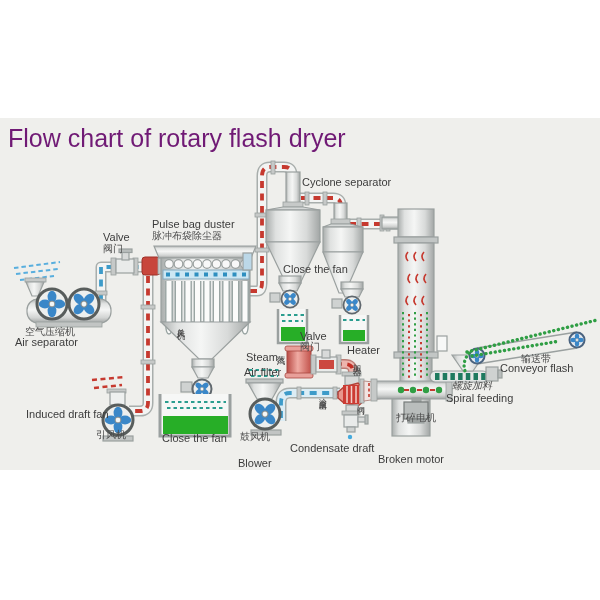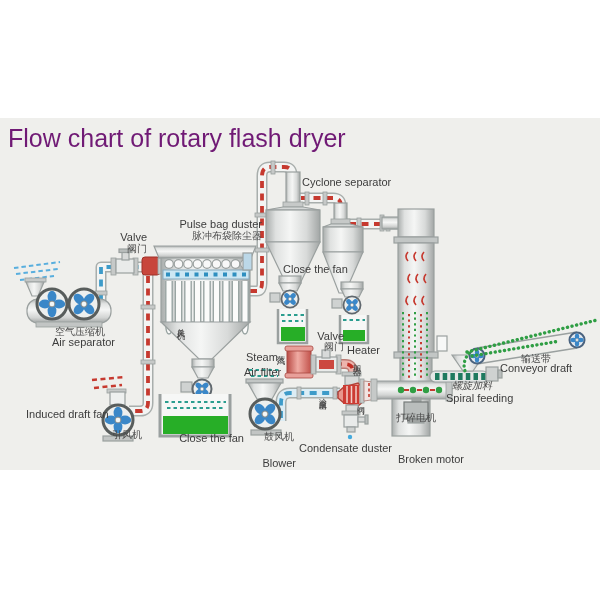--- a/index.html
+++ b/index.html
@@ -3,21 +3,21 @@
 <meta charset="utf-8">
 <style>
   html,body{margin:0;padding:0;background:#ffffff;}
   #page{position:relative;width:600px;height:600px;background:#ffffff;overflow:hidden;
         font-family:"Liberation Sans",sans-serif;}
   #panel{position:absolute;left:0;top:118px;width:600px;height:352px;background:#efefec;}
   #diagram{position:absolute;left:0;top:0;width:600px;height:600px;}
   .title{position:absolute;left:8px;top:124px;font-size:25px;color:#701a75;white-space:nowrap;}
   .lbl{position:absolute;font-size:11px;color:#3c3c3c;white-space:nowrap;line-height:1.1;}
   .zh{position:absolute;font-size:10px;color:#4a4a4a;white-space:nowrap;line-height:1.1;}
-  .ctr{text-align:right;}
+  .ctr{text-align:left;}
   .vzh{position:absolute;font-size:8.5px;color:#4a4a4a;writing-mode:vertical-rl;
        text-orientation:upright;letter-spacing:2px;line-height:1;}
   svg .pipeO{fill:none;stroke:#a8aeac;stroke-width:11;stroke-linejoin:round;stroke-linecap:butt;}
   svg .pipeI{fill:none;stroke:#f3f4f3;stroke-width:8;stroke-linejoin:round;stroke-linecap:butt;}
   svg .dashR{fill:none;stroke:#c6392f;stroke-width:3.8;stroke-dasharray:7 5.5;}
   svg .dashB{fill:none;stroke:#3d9bc9;stroke-width:3.8;stroke-dasharray:7 5.5;}
   svg .flange{fill:#c6c9c8;stroke:#9aa09f;stroke-width:0.8;}
   svg .metal{stroke:#9aa09f;stroke-width:1.2;}
   svg .teal{fill:none;stroke:#2a9d8f;stroke-width:2;stroke-dasharray:3.5 3;}
   svg .gdash{fill:none;stroke:#2f9e44;stroke-width:2;stroke-dasharray:3 3;}
@@ -384,23 +384,23 @@
   <span class="zh ctr" style="left:300px;top:341px;width:44px;">阀门</span>
 
   <span class="lbl" style="left:347px;top:344px;">Heater</span>
   <span class="vzh" style="left:353px;top:357px;">加热器</span>
 
   <span class="zh ctr" style="left:240px;top:431px;width:54px;">鼓风机</span>
   <span class="lbl ctr" style="left:238px;top:441px;width:58px;margin-top:16px;">Blower</span>
 
   <span class="vzh" style="left:318px;top:392px;font-size:8px;letter-spacing:1px;">冷凝水出口</span>
   <span class="vzh" style="left:356px;top:399px;font-size:8px;letter-spacing:1px;">阀门</span>
-  <span class="lbl ctr" style="left:290px;top:442px;width:102px;">Condensate duster</span>
+  <span class="lbl ctr" style="left:290px;top:442px;width:102px;">Condensate draft</span>
 
   <span class="zh" style="left:396px;top:412px;">打碎电机</span>
   <span class="lbl ctr" style="left:378px;top:437px;width:86px;margin-top:16px;">Broken motor</span>
 
   <span class="zh" style="left:452px;top:380px;font-style:italic;">螺旋加料</span>
   <span class="lbl" style="left:446px;top:392px;">Spiral feeding</span>
 
   <span class="zh" style="left:521px;top:353px;">输送带</span>
-  <span class="lbl" style="left:500px;top:362px;">Conveyor draft</span>
+  <span class="lbl" style="left:500px;top:362px;">Conveyor flash</span>
 </div>
 
 </body></html>

